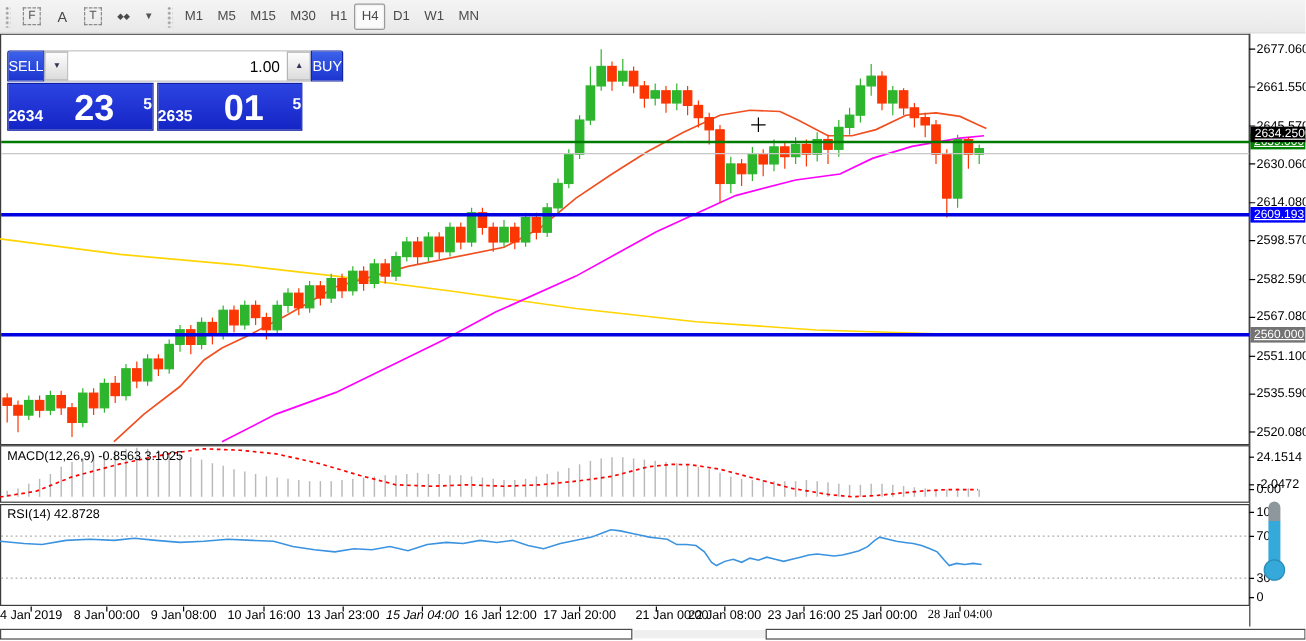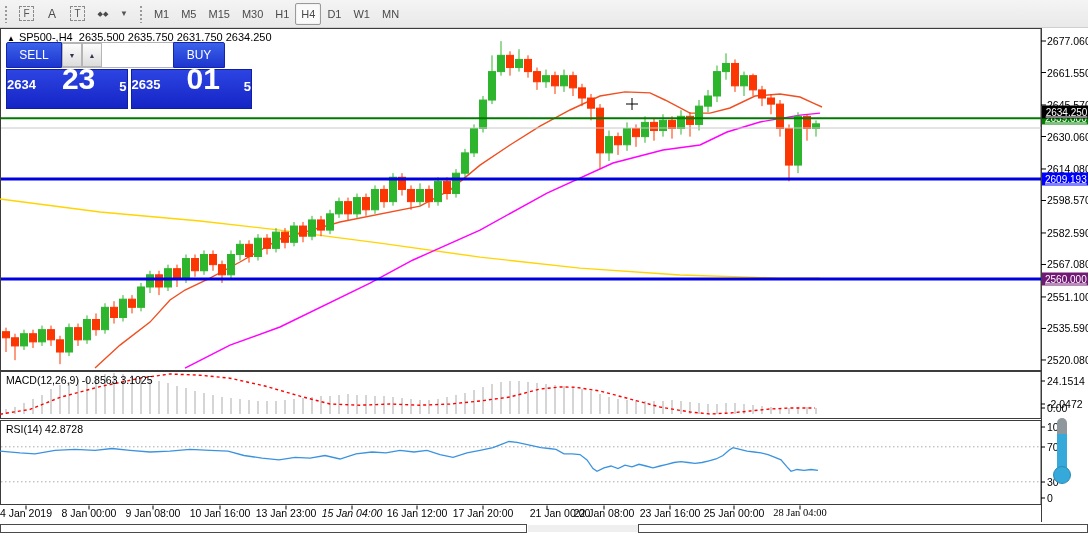--- a/index.html
+++ b/index.html
@@ -48,21 +48,21 @@
     background:linear-gradient(#3c62ea,#1c35cf); border:1px solid #1326a8; cursor:pointer; }
   #sell-btn { width:56px; border-radius:2px 0 0 0; }
   #buy-btn  { width:52px; border-radius:0 2px 0 0; }
   .steppers { display:flex; flex:1; border-top:1px solid #b5b5b5; border-bottom:1px solid #b5b5b5; }
   .step-btn { width:20px; background:linear-gradient(#fdfdfd,#dcdcdc); border:1px solid #b5b5b5;
     color:#335; font-size:7px; display:flex; align-items:center; justify-content:center; cursor:pointer; }
   #volume-input { flex:1; border:none; text-align:right; font-size:13px; padding-right:6px;
     font-family:"Liberation Sans", sans-serif; color:#000; outline:none; }
   .tp-row2 { display:flex; height:40px; margin-top:1px; gap:3px; }
   .quote-box { flex:1; background:linear-gradient(#2c44e2,#1525c5); border:1px solid #101fa0;
-    color:#fff; display:flex; align-items:flex-end; justify-content:flex-end; padding-bottom:16px; cursor:pointer;gap:24px; }
+    color:#fff; display:flex; align-items:flex-end; justify-content:flex-end; padding-bottom:4px; cursor:pointer;gap:24px; }
   .q-small { font-size:13px; font-weight:bold; margin-right:2px; line-height:15px; }
   .q-big { font-size:30px; font-weight:bold; line-height:26px;margin-top:37px; }
   .q-sup { font-size:13px; font-weight:bold; line-height:30px; align-self:flex-start; margin-top:2px; }
 
   
   #thermo { position:absolute; left:1050px; top:390px; width:24px; height:70px; }
   #thermo .stem { position:absolute; left:7px; top:0; width:10px; height:54px; border-radius:5px;
     background:linear-gradient(#8d979c 0 30%, #35a9da 30% 100%); }
   #thermo .bulb { position:absolute; left:3px; top:48px; width:18px; height:18px; border-radius:50%;
     background:#35a9da; border:1px solid #2b8cb5; }
@@ -443,30 +443,27 @@
           <line x1="670" y1="477.5" x2="670" y2="481.5" stroke="#000"></line>
           <line x1="734" y1="477.5" x2="734" y2="481.5" stroke="#000"></line>
           <line x1="800" y1="477.5" x2="800" y2="481.5" stroke="#000"></line>
         </g>
       <g id="g-cross">
           <line x1="626" y1="76" x2="638" y2="76" stroke="#000"></line>
           <line x1="632" y1="70" x2="632" y2="82" stroke="#000"></line>
         </g>
     </svg>
 
-    <div id="chart-title">
-      <span class="tri">▲</span><span>SP500-,H4</span>&nbsp;
-      <span>2635.500 2635.750 2631.750 2634.250</span>
-    </div>
 
     <div id="trade-panel">
       <div class="tp-row1">
         <div id="sell-btn" class="tp-btn">SELL</div>
         <div class="steppers">
           <div class="step-btn">▼</div>
+          <input id="volume-input" value="1.00" style="">
           <div class="step-btn">▲</div>
         </div>
         <div id="buy-btn" class="tp-btn">BUY</div>
       </div>
       <div class="tp-row2">
         <div class="quote-box">
           <span class="q-small">2634</span>
           <span class="q-big">23</span>
           <span class="q-sup">5</span>
         </div>
@@ -490,21 +487,21 @@
         <div class="pa-label" style="top: 140.975px;">2614.080</div>
         <div class="pa-label" style="top: 172.492px;">2598.570</div>
         <div class="pa-label" style="top: 204.963px;">2582.590</div>
         <div class="pa-label" style="top: 236.479px;">2567.080</div>
         <div class="pa-label" style="top: 268.951px;">2551.100</div>
         <div class="pa-label" style="top: 300.467px;">2535.590</div>
         <div class="pa-label" style="top: 331.983px;">2520.080</div>
         <div class="pa-tag" style="top: 90.3379px; background: rgb(0, 128, 0);">2639.000</div>
         <div class="pa-tag" style="top: 84px; background: rgb(0, 0, 0); text-align: center;">2634.250</div>
         <div class="pa-tag" style="top: 150.906px; background: rgb(0, 0, 255);">2609.193</div>
-        <div class="pa-tag" style="top: 250.866px; background: #701a75;">2560.000</div>
+        <div class="pa-tag" style="top: 250.866px; background: #737373;">2560.000</div>
         <div class="pa-label" style="top: 353px;">24.1514</div>
         <div class="pa-label" style="top: 376px;">-2.0472</div>
         <div class="pa-label" style="top: 380px;">0.00</div>
         <div class="pa-label" style="top: 399px;">100</div>
         <div class="pa-label" style="top: 419px;">70</div>
         <div class="pa-label" style="top: 454px;">30</div>
         <div class="pa-label" style="top: 470px;">0</div>
       </div>
     <div id="time-axis-labels">
         <div class="ta-label" style="left: 26px;">4 Jan 2019</div>

